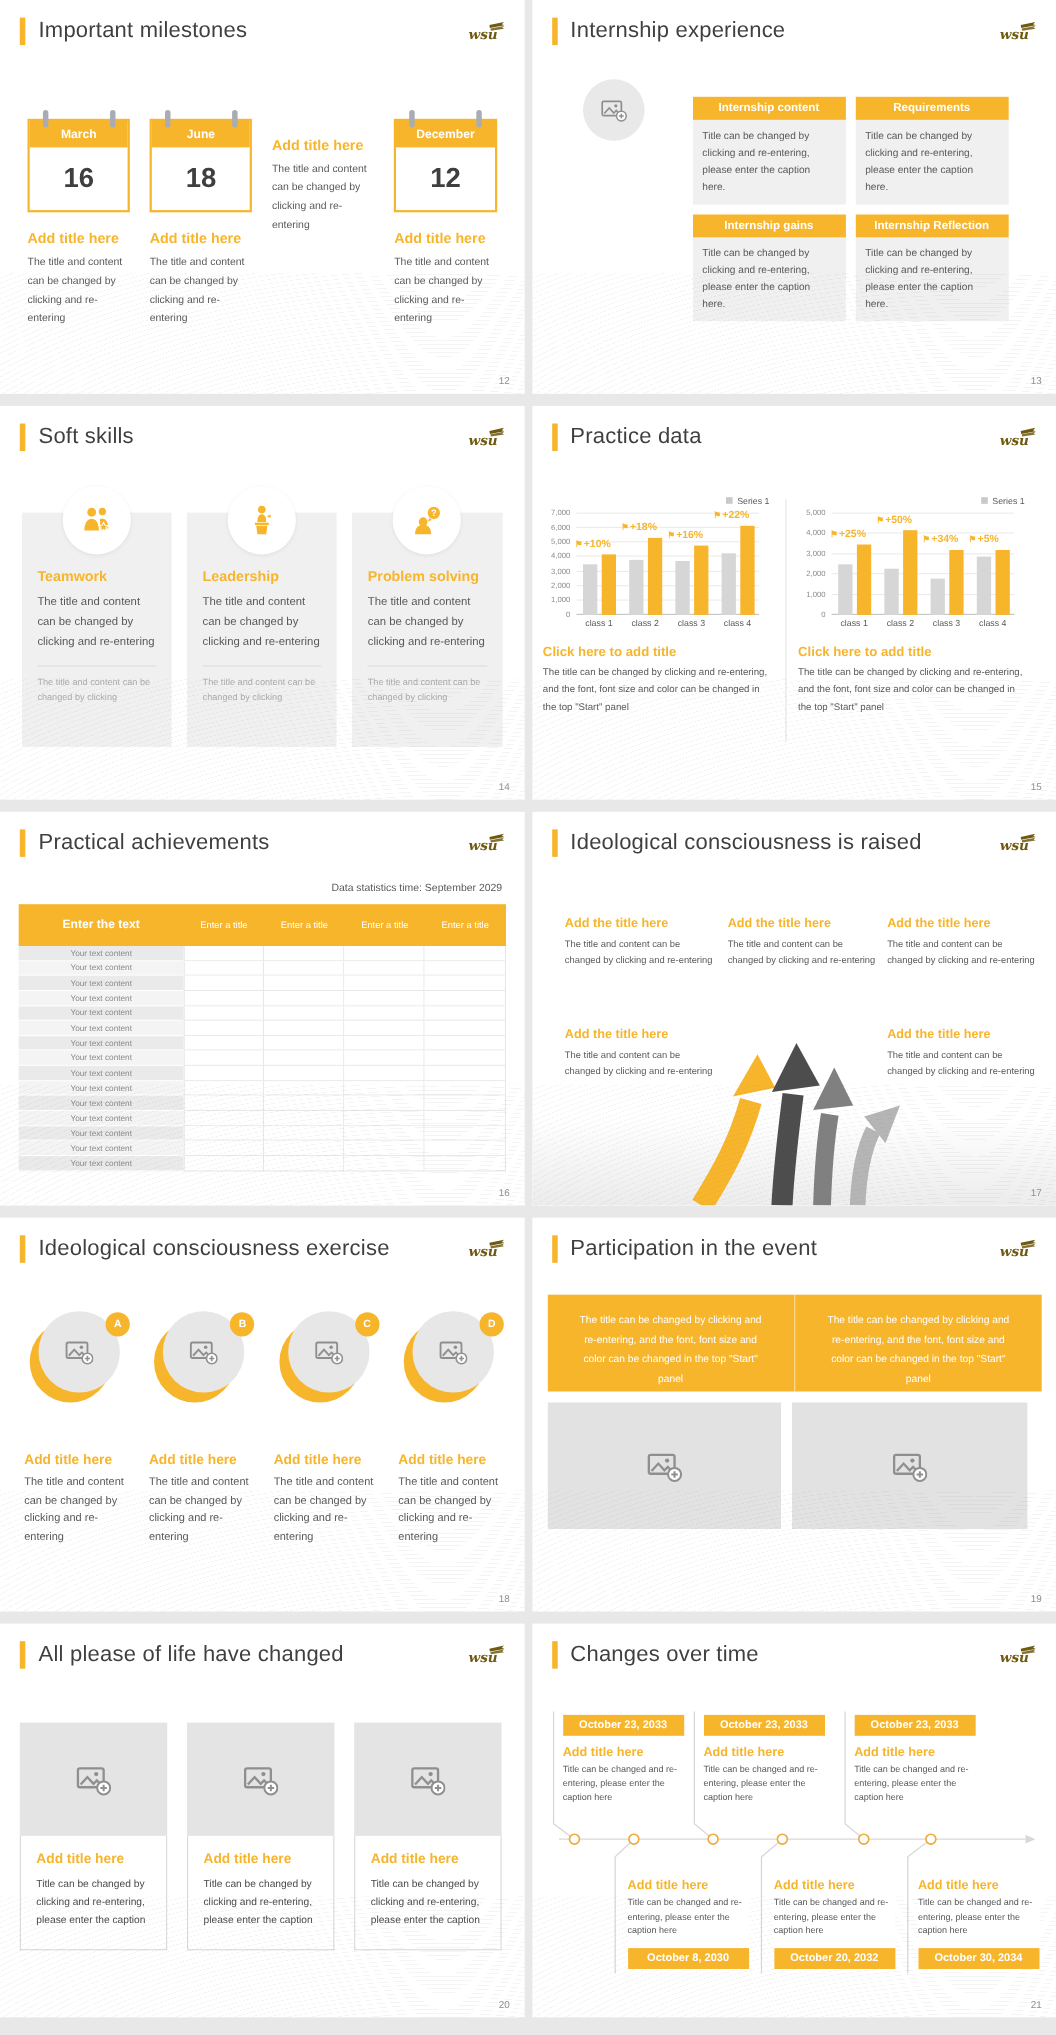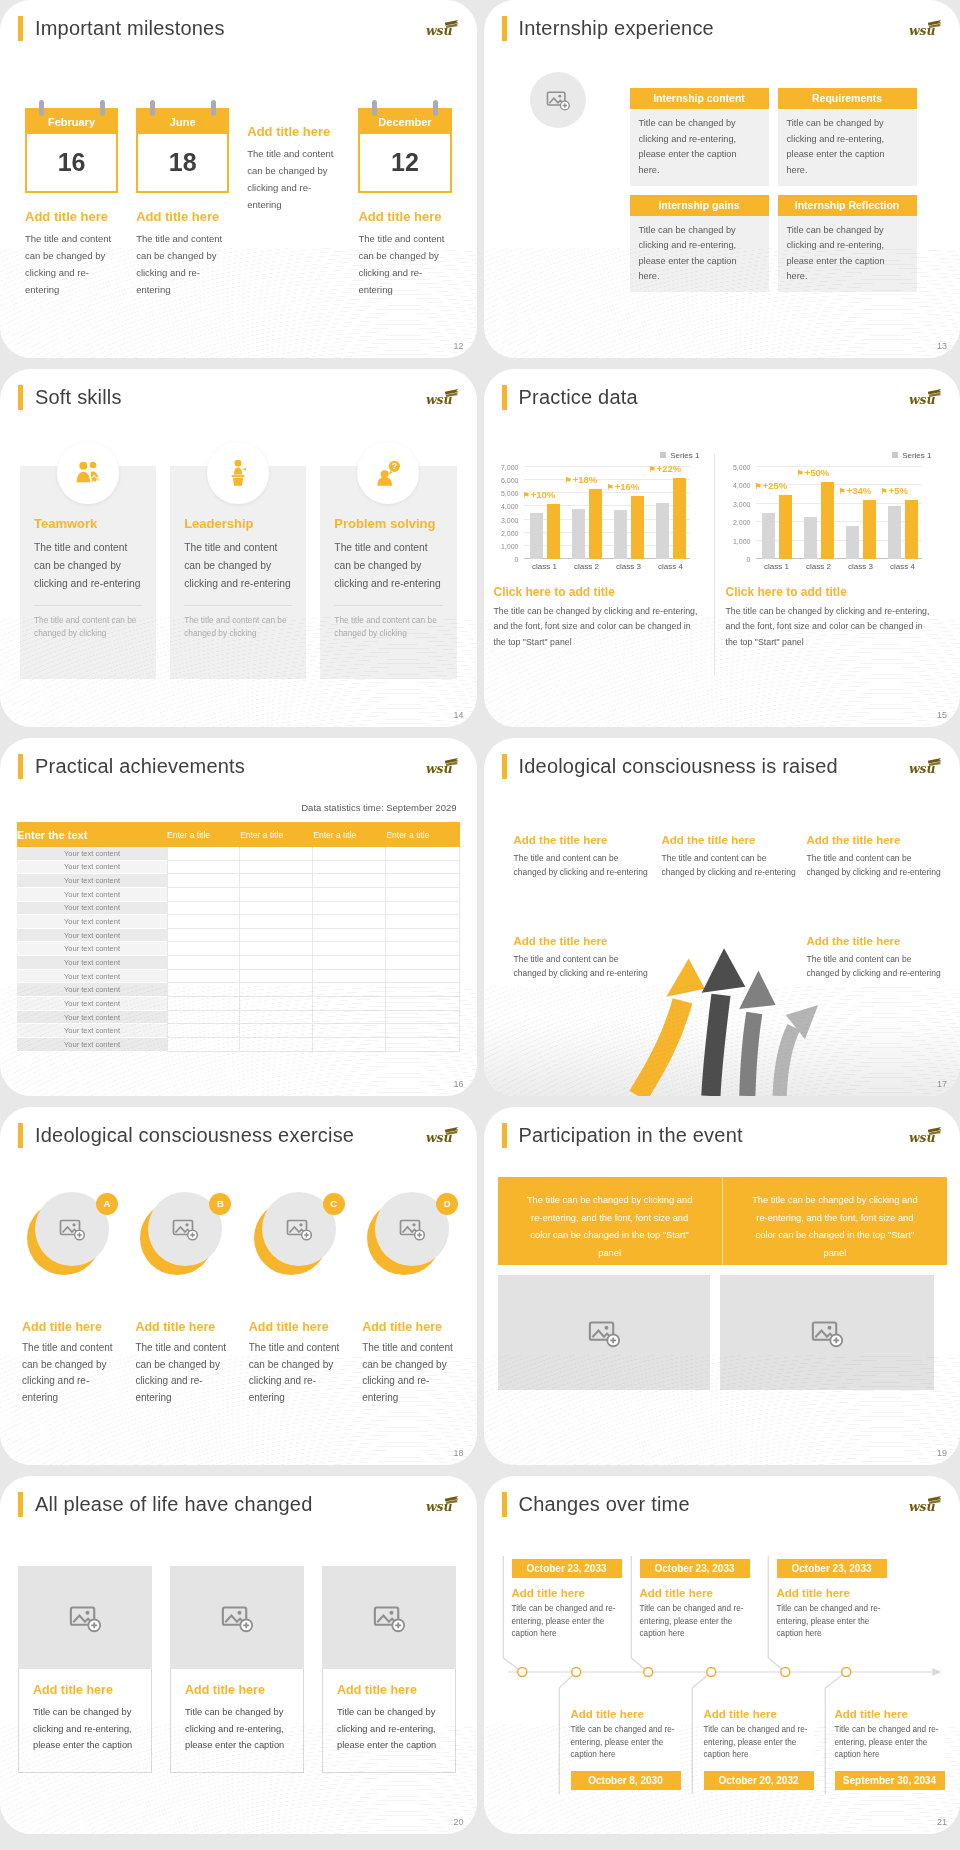--- a/index.html
+++ b/index.html
@@ -4,21 +4,21 @@
 <style>
   * { margin:0; padding:0; box-sizing:border-box; }
   html,body { background:#e8e8e8; }
   :root { --accent:#F7B52C; --title:#3f3f3f; --body:#595959; --cardbg:#f0f0f0; }
   .deck {
     width:960px; height:1850px; background:#e8e8e8;
     display:grid; grid-template-columns:1fr 1fr; grid-auto-rows:358px;
     gap:11px 7px; padding-bottom:16px;
     font-family:"Liberation Sans", sans-serif;
   }
-  .slide { position:relative; background:#fff; overflow:hidden;border-radius:31px; }
+  .slide { position:relative; background:#fff; overflow:hidden; }
   .slide::after{
     content:""; position:absolute; left:0; right:-40px; bottom:-60px; height:170px;
     background:repeating-radial-gradient(ellipse 430px 230px at 78% 175%, rgba(110,110,110,0.075) 0 1px, transparent 1px 7px);
     pointer-events:none;
   }
   .s-head { position:absolute; top:16px; left:18px; right:16px; display:flex; align-items:center; gap:12px; }
   .bar { width:5px; height:25px; background:var(--accent); flex:0 0 auto; }
   .s-title { font-size:20px; font-weight:400; color:var(--title); letter-spacing:.2px; white-space:nowrap; }
   .logo { margin-left:auto; width:36px; height:21px; flex:0 0 auto; }
   .pagenum { position:absolute; right:13px; bottom:7px; font-size:9px; color:#8f8f8f; z-index:3; }
@@ -73,21 +73,21 @@
   .growth { position:absolute; font-size:9.5px; font-weight:bold; color:var(--accent); white-space:nowrap; z-index:2; }
   .growth .flag { font-size:8px; margin-right:1px; }
   .xaxis { position:relative; height:14px; margin-left:30px; }
   .xaxis span { position:absolute; top:3px; font-size:8px; color:#595959; transform:translateX(-50%); white-space:nowrap; }
   .pd-heading { font-size:12px; margin-top:12px; }
   .pd-caption { font-size:8.8px; line-height:1.75; color:var(--body); margin-top:5px; padding-right:4px; }
 
   
   .ach-note { position:absolute; right:20px; top:64px; font-size:9.5px; color:var(--body); }
   .ach-table { position:absolute; left:17px; right:17px; top:84px; }
-  .t-head { display:grid; grid-template-columns:150px repeat(4,1fr); height:25px; background:var(--accent); color:#fff; align-items:center; text-align:left; }
+  .t-head { display:grid; grid-template-columns:150px repeat(4,1fr); height:38px; background:var(--accent); color:#fff; align-items:center; text-align:center; }
   .t-head .first { font-size:11px; font-weight:bold; }
   .t-head .other { font-size:8.5px; }
   .t-row { display:grid; grid-template-columns:150px repeat(4,1fr); height:13.65px; }
   .t-first { background:#eaeaea; border-bottom:1px solid #fff; font-size:7.5px; color:#8a8a8a; display:flex; align-items:center; justify-content:center; }
   .t-row.even .t-first { background:#f4f4f4; }
   .t-cell { border-right:1px solid #e8e8e8; border-bottom:1px solid #e8e8e8; background:#fff; }
   .t-row .t-cell:nth-child(2) { border-left:1px solid #e8e8e8; }
 
   
   .rs-block { position:absolute; width:138px; }
@@ -149,21 +149,21 @@
               <path d="M22 8.2l13-2.4-1.6 1.8 2 .8-13 2z" opacity=".85"></path>
               <text x="1" y="18" font-size="13" font-style="italic" font-weight="bold" font-family="DejaVu Serif, serif">wsu</text>
             </g>
           </svg></span>
     </header>
     <div class="ms-row">
       <div class="ms-col">
         <div class="calendar">
           <span class="ring ring-l"></span>
           <span class="ring ring-r"></span>
-          <div class="cal-head">February</div>
+          <div class="cal-head">March</div>
           <div class="cal-day">16</div>
         </div>
         <h3 class="y-heading">Add title here</h3>
         <p class="body-text">The title and content can be changed by clicking and re-entering</p>
       </div>
       <div class="ms-col">
         <div class="calendar">
           <span class="ring ring-l"></span>
           <span class="ring ring-r"></span>
           <div class="cal-head">June</div>
@@ -822,18 +822,18 @@
       <div class="tl-date">October 8, 2030</div>
     </div>
     <div class="tl-card tl-bot tl-b1">
       <h3 class="y-heading">Add title here</h3>
       <p class="body-text">Title can be changed and re-entering, please enter the caption here</p>
       <div class="tl-date">October 20, 2032</div>
     </div>
     <div class="tl-card tl-bot tl-b2">
       <h3 class="y-heading">Add title here</h3>
       <p class="body-text">Title can be changed and re-entering, please enter the caption here</p>
-      <div class="tl-date">September 30, 2034</div>
+      <div class="tl-date">October 30, 2034</div>
     </div>
     <span class="pagenum">21</span>
   </section>
 
 </div>
 
 </body></html>

